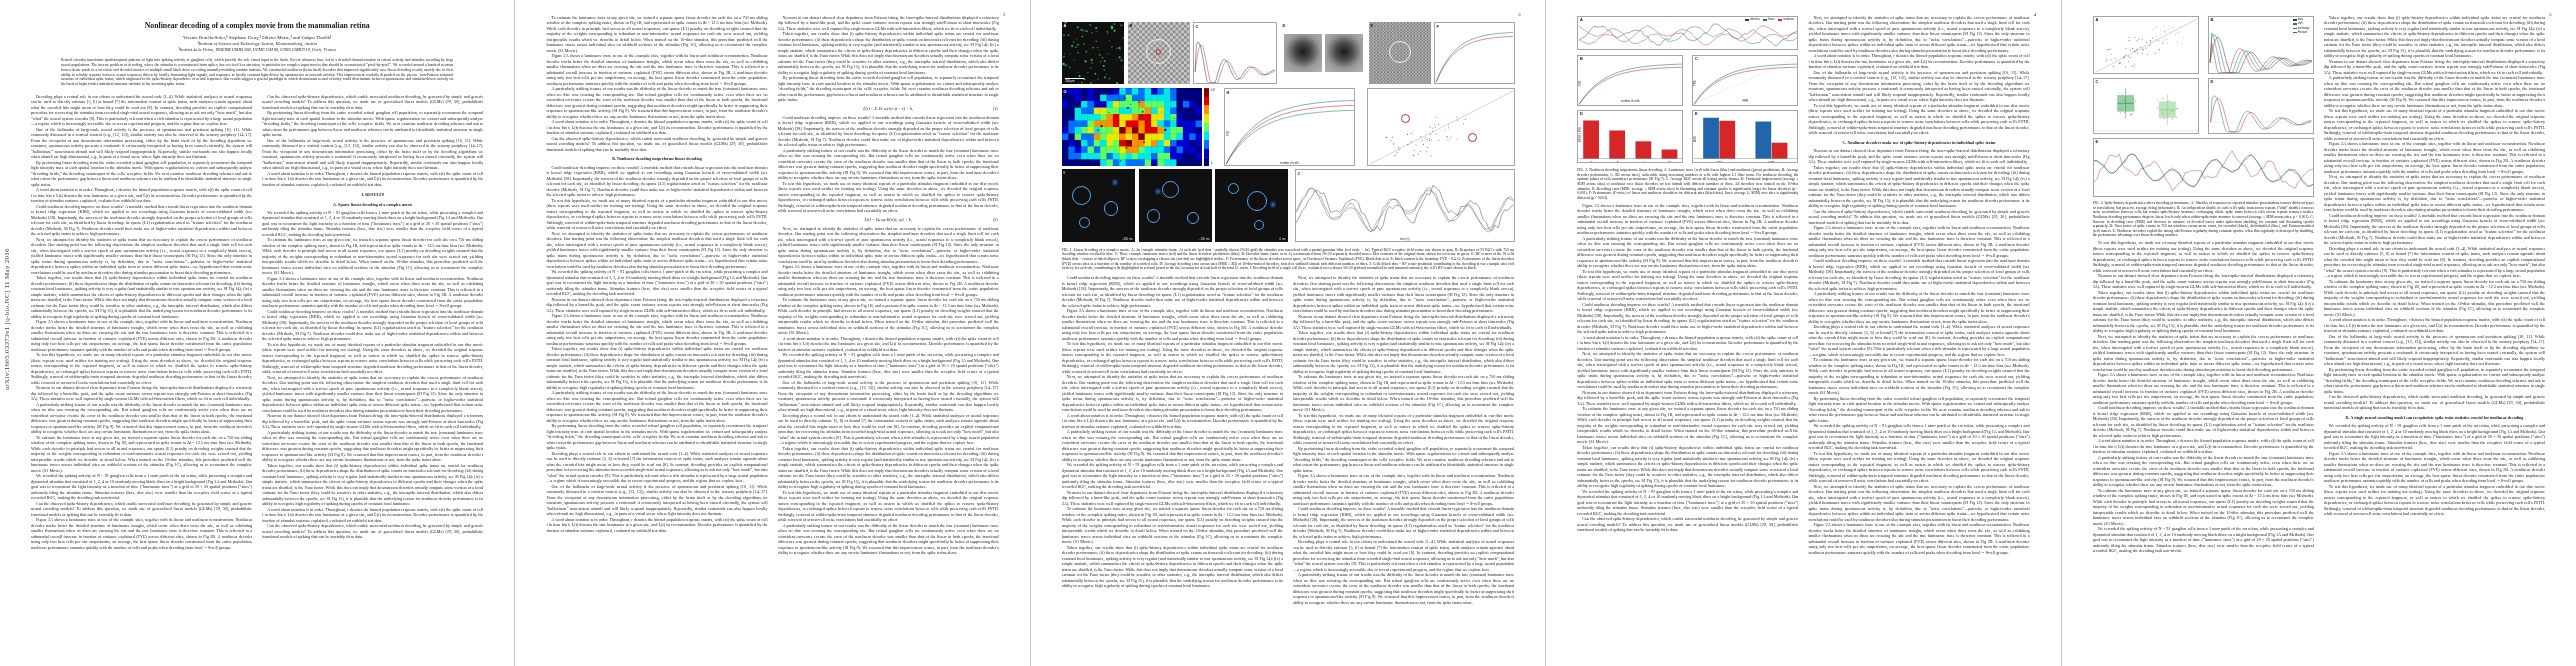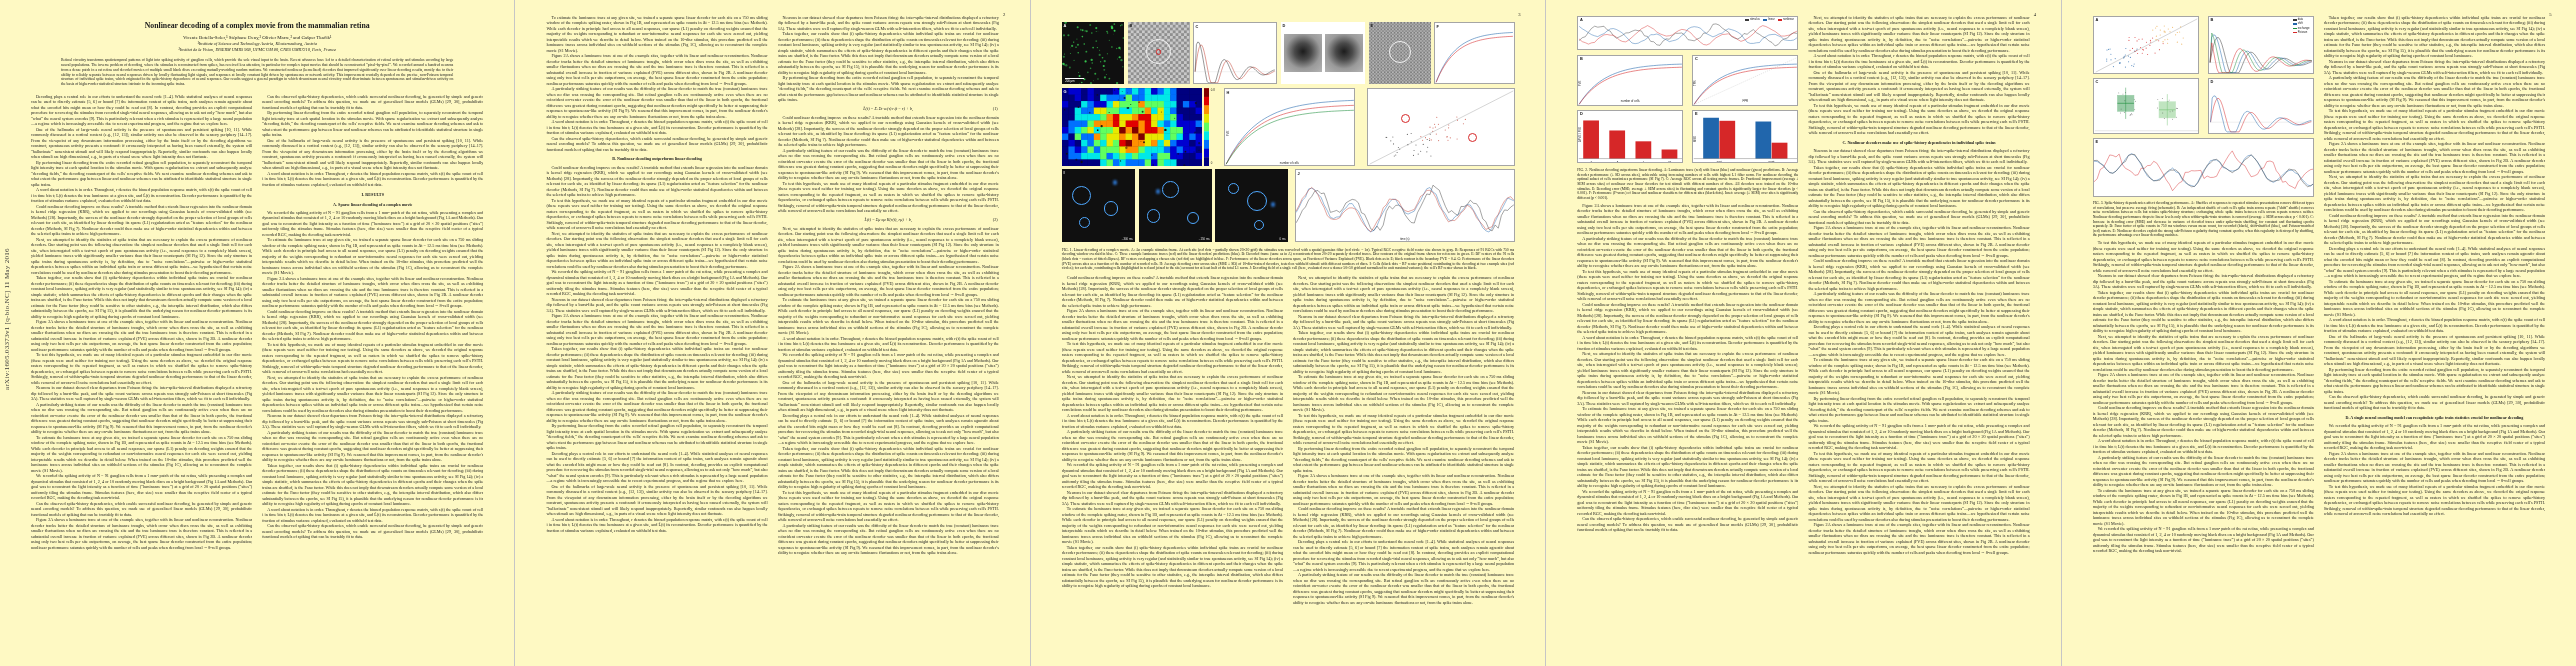--- a/index.html
+++ b/index.html
@@ -1,20 +1,20 @@
 <!DOCTYPE html>
 <html lang="en" style="font-size:9px"><head>
 <meta charset="utf-8">
 <title>arXiv paper spread</title>
 <style>
   * { margin:0; padding:0; box-sizing:border-box; }
   html,body { background:#dcdcdc; }
   body { font-family:"Liberation Serif", serif; color:#1a1a1a; }
   .canvas { position:relative; width:2576px; height:667px; display:flex; gap:1.1px; background:#c6c6c6; }
-  .page { position:relative; flex:1 1 0; background:#fef9c3; padding:14.5px 31px 16.7px; overflow:hidden; }
+  .page { position:relative; flex:1 1 0; background:#ffffff; padding:14.5px 31px 16.7px; overflow:hidden; }
   .pageno { position:absolute; top:12.2px; right:24.5px; font-size:4.7px; }
   .arxiv-sidebar { position:absolute; left:3.3px; top:0; height:638px; display:flex; align-items:center; justify-content:center;
                    writing-mode:vertical-rl; transform:rotate(180deg); font-size:7px; color:#3a3a3a; letter-spacing:0.3px; white-space:nowrap; }
   .title { text-align:center; font-size:7.8px; font-weight:bold; margin-top:6.7px; }
   .authors { text-align:center; font-size:4.9px; margin-top:5px; }
   .affil { text-align:center; font-size:4.3px; font-style:italic; margin-top:1.1px; }
   .abstract { margin:5.6px 30px 0; font-size:3.8px; line-height:1.28; text-align:justify; }
   .cols { display:flex; gap:10px; margin-top:6.7px; overflow:hidden; }
   .p1-cols { height:550px; }
   .p2-cols { height:634px; margin-top:0; }

